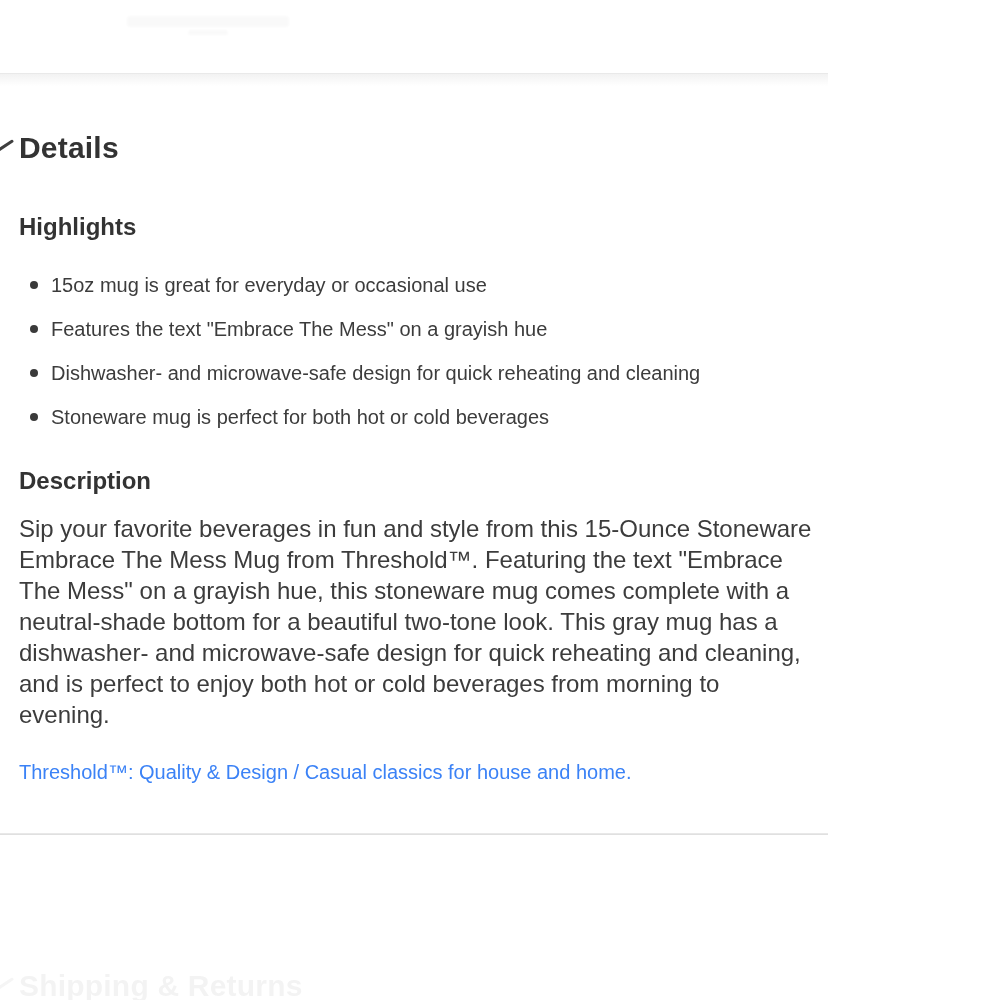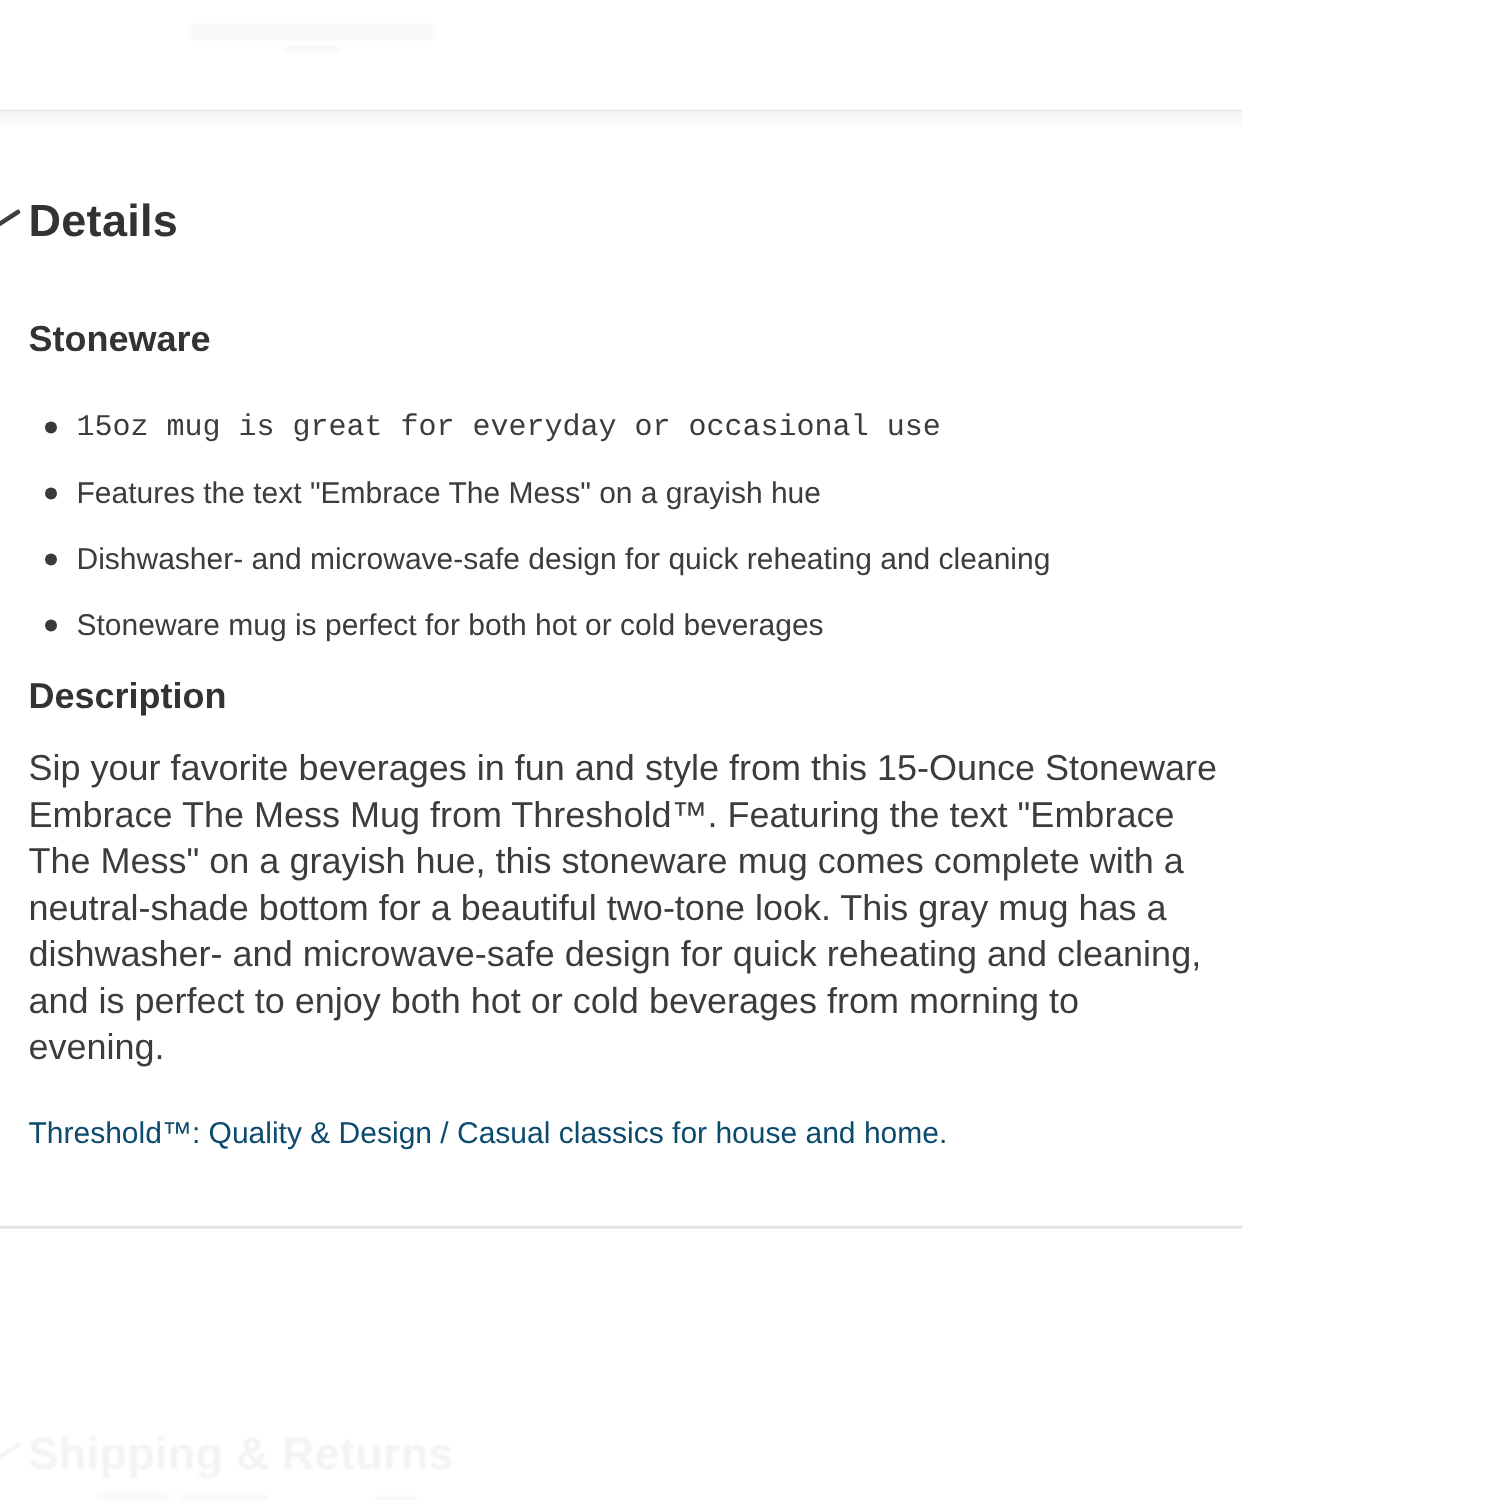--- a/index.html
+++ b/index.html
@@ -61,57 +61,57 @@
     border-radius:2px;
     transform:rotate(-33deg);
   }
   .sub-title{
     margin:52px 0 0 0;
     font-size:24px;
     line-height:24px;
     font-weight:bold;
     color:#333333;
   }
-  .sub-title.description{margin-top:25px;}
+  .sub-title.description{margin-top:41px;}
 
   ul.highlights{
     list-style:none;
     margin:36px 0 0 0;
     padding:0;
   }
   ul.highlights li{
     display:flex;
     align-items:flex-start;
     margin:23px 0 0 0;
     font-size:20px;
     line-height:21px;
     color:#3c3c3c;
   }
-  ul.highlights li:first-child{margin-top:0;font-family:Liberation Mono, monospace;}
+  ul.highlights li:first-child{margin-top:0;}
   .dot{
     flex:0 0 auto;
     width:8px;
     height:8px;
     margin:6px 13px 0 11px;
     border-radius:50%;
     background:#3a3a3a;
   }
 
   .body-text{
     margin:20px 0 0 0;
     font-size:24px;
     line-height:31px;
     color:#3c3c3c;
     max-width:968px;
   }
   .tagline{
     margin:30px 0 0 0;
     font-size:20px;
     line-height:24px;
-    color:#0c4a6e;
+    color:#3b82f6;
   }
 
   .section-divider{
     margin:49px 0 0 0;
     height:2px;
     background:linear-gradient(to bottom,#ececec,#dcdcdc);
   }
 
   
   .ghost-section-header{
@@ -166,21 +166,21 @@
   <div class="header-divider"></div>
   <div class="header-shadow"></div>
 
   <div class="content">
 
     <div class="accordion-header">
       <span class="chevron"></span>
       <h2 class="details-title">Details</h2>
     </div>
 
-    <h3 class="sub-title">Stoneware</h3>
+    <h3 class="sub-title">Highlights</h3>
     <ul class="highlights">
       <li>
         <span class="dot"></span>
         <span>15oz mug is great for everyday or occasional use</span>
       </li>
       <li>
         <span class="dot"></span>
         <span>Features the text "Embrace The Mess" on a grayish hue</span>
       </li>
       <li>

